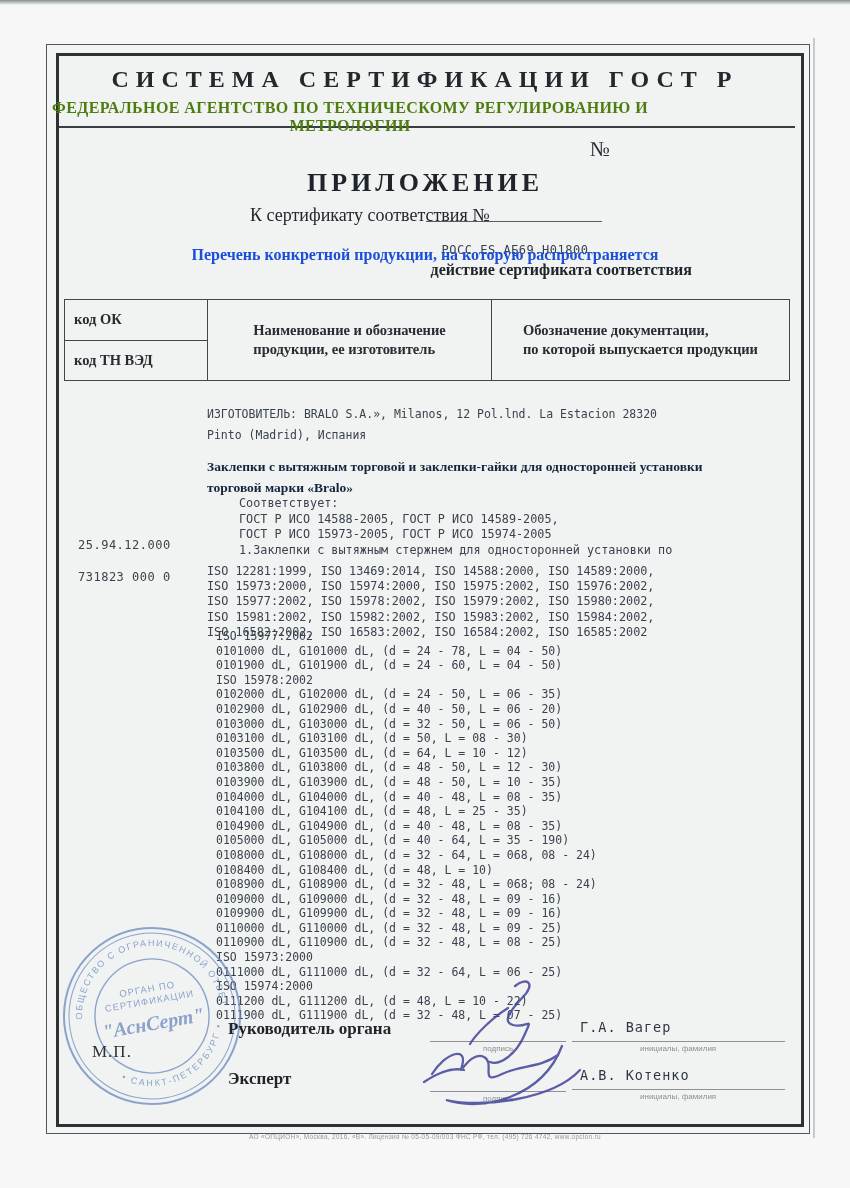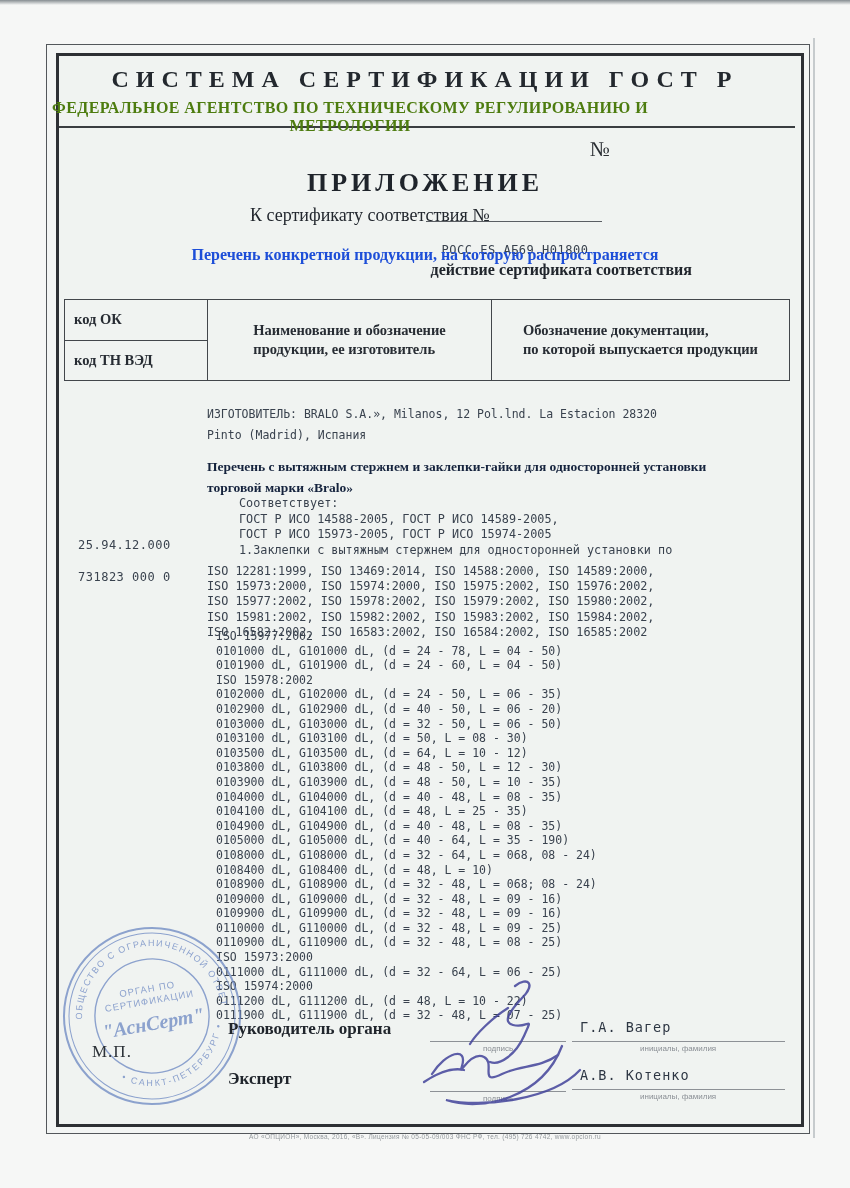--- a/index.html
+++ b/index.html
@@ -128,21 +128,21 @@
 продукции, ее изготовитель</div>
   </div>
   <div class="c3">
     <div class="mid">Обозначение документации,
 по которой выпускается продукции</div>
   </div>
 </div>
 
 <div class="abs mono manuf">ИЗГОТОВИТЕЛЬ: BRALO S.A.», Milanos, 12 Pol.lnd. La Estacion 28320
 Pinto (Madrid), Испания</div>
-<div class="abs prodname"><span>Перечень с вытяжным стержнем и заклепки-гайки для односторонней установки</span><br><span>торговой марки «Bralo»</span></div>
+<div class="abs prodname"><span>Заклепки с вытяжным торговой и заклепки-гайки для односторонней установки</span><br><span>торговой марки «Bralo»</span></div>
 <div class="abs mono conform">Соответствует:
 ГОСТ Р ИСО 14588-2005, ГОСТ Р ИСО 14589-2005,
 ГОСТ Р ИСО 15973-2005, ГОСТ Р ИСО 15974-2005
 1.Заклепки с вытяжным стержнем для односторонней установки по</div>
 <div class="abs mono code-ok">25.94.12.000</div>
 <div class="abs mono code-tnved">731823 000 0</div>
 <div class="abs mono isoblock">ISO 12281:1999, ISO 13469:2014, ISO 14588:2000, ISO 14589:2000,
 ISO 15973:2000, ISO 15974:2000, ISO 15975:2002, ISO 15976:2002,
 ISO 15977:2002, ISO 15978:2002, ISO 15979:2002, ISO 15980:2002,
 ISO 15981:2002, ISO 15982:2002, ISO 15983:2002, ISO 15984:2002,

